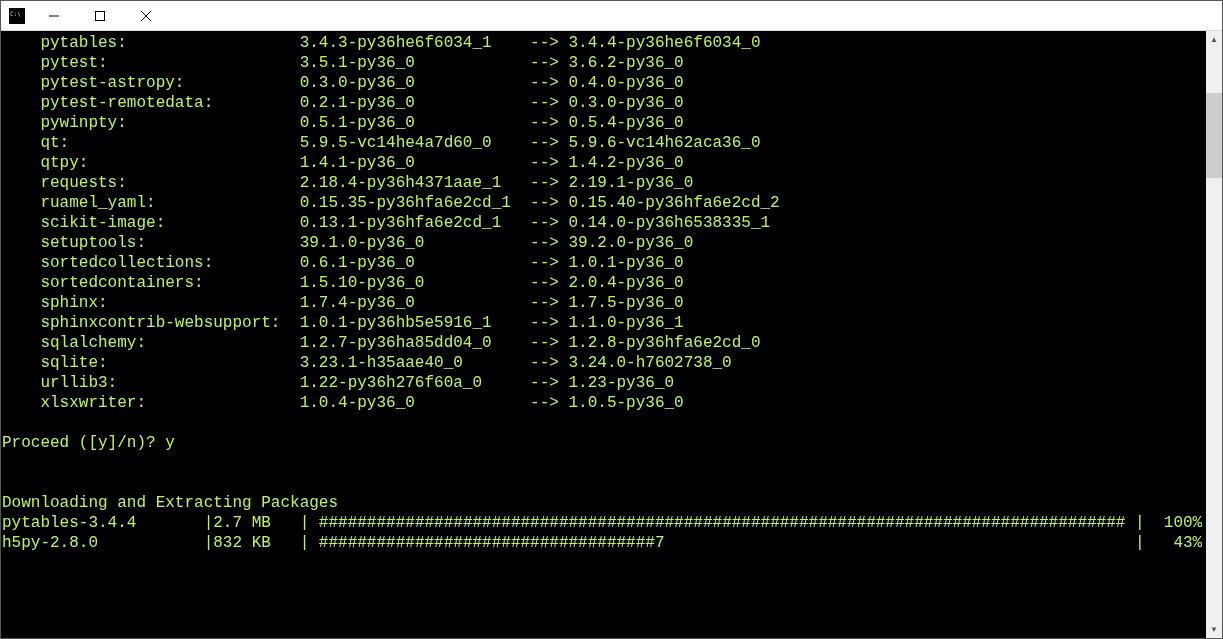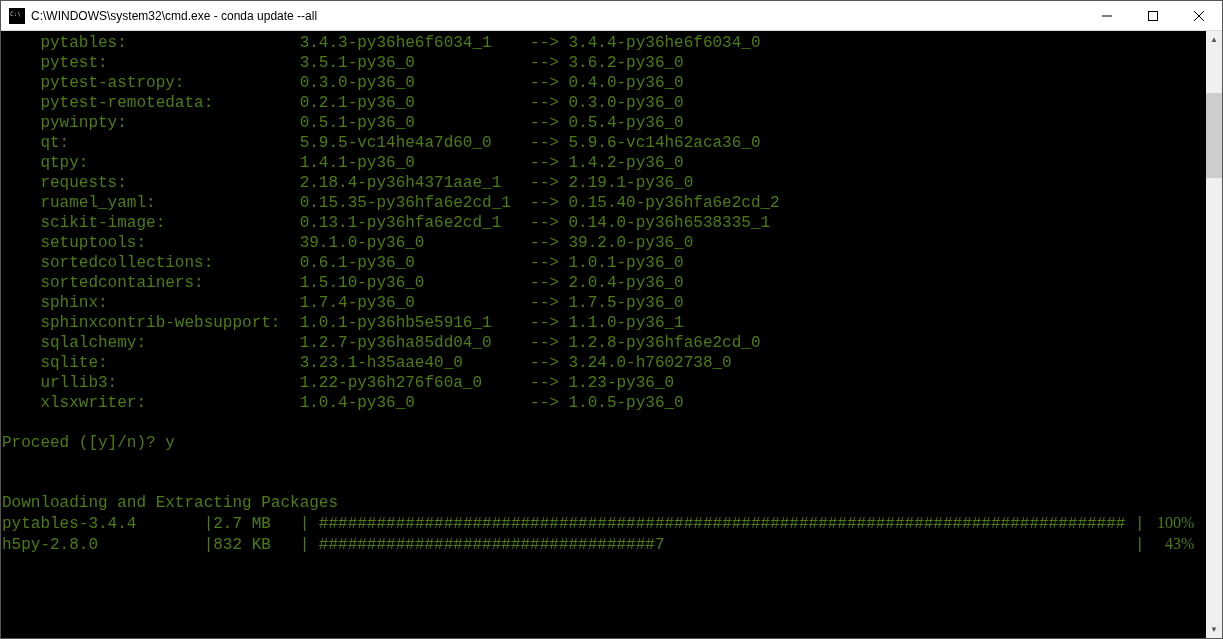--- a/index.html
+++ b/index.html
@@ -58,21 +58,21 @@
   .win-btn svg { stroke: currentColor; fill: none; }
 
   .terminal-wrap {
     height: calc(100% - 30px);
     display: flex;
     background: #000;
   }
   .terminal {
     flex: 1;
     background: #000;
-    color: #4d7c0f;
+    color: #bef264;
     font-family: "NSimSun","SimSun","Consolas","Courier New",monospace;
     font-size: 16px;
     line-height: 20px;
     padding: 2px 0 0 1px;
     white-space: pre;
     overflow: hidden;
   }
   .scrollbar {
     width: 16px;
     background: #f0f0f0;
@@ -110,30 +110,29 @@
   .col-old  { display: inline-block; width: 24ch; }
   .col-arrow{ display: inline-block; width: 4ch; }
   .col-new  { display: inline-block; }
   .indent   { display: inline-block; width: 4ch; }
 
   .dl-line { display: block; }
   .dl-name { display: inline-block; width: 21ch; }
   .dl-sep  { display: inline-block; }
   .dl-size { display: inline-block; width: 8ch; }
   .dl-bar  { display: inline-block; }
-  .dl-pct  { display: inline-block; width: 5ch; text-align: right; font-family: Liberation Serif, serif; }
+  .dl-pct  { display: inline-block; width: 5ch; text-align: right; }
 
   .blank-line { display:block; height:20px; }
 </style>
 </head>
 <body>
 
 <div class="titlebar">
   <span class="title-icon"></span>
-  <span class="title-text">C:\WINDOWS\system32\cmd.exe - conda  update --all</span>
   <div class="win-controls">
     <div class="win-btn">
       <svg width="10" height="10">
           <path d="M0 5 H10" stroke-width="1"></path>
         </svg>
     </div>
     <div class="win-btn">
       <svg width="10" height="10">
           <rect x="0.5" y="0.5" width="9" height="9" stroke-width="1"></rect>
         </svg>

